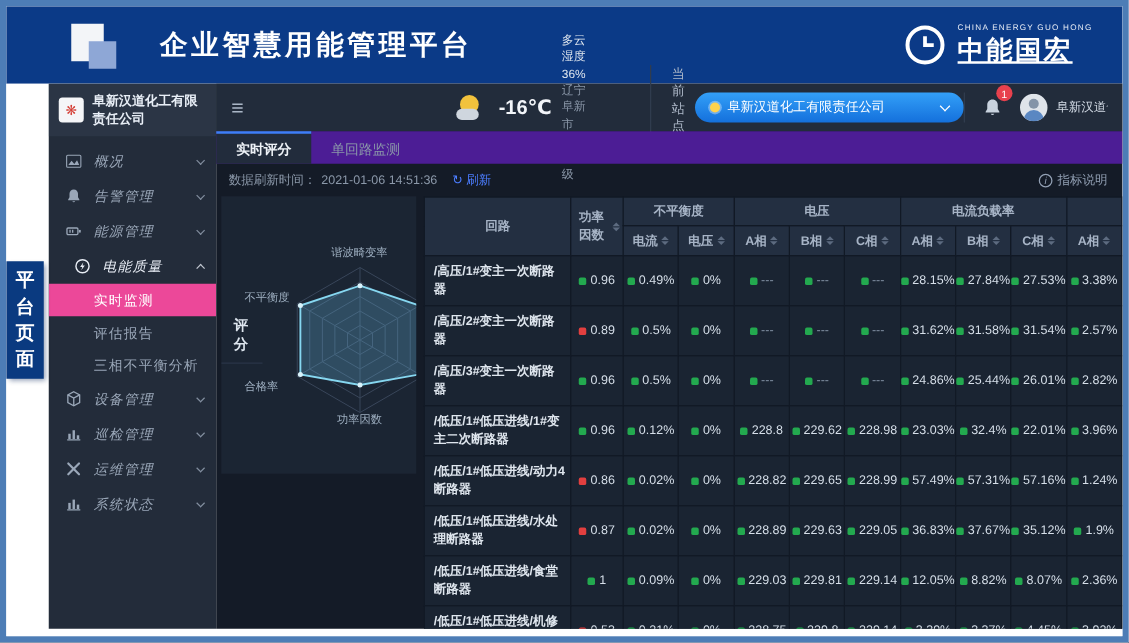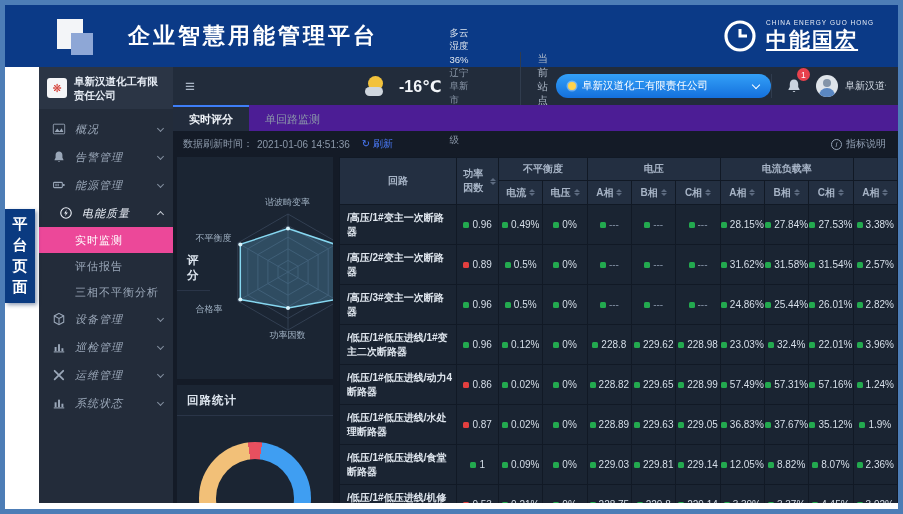--- a/index.html
+++ b/index.html
@@ -334,24 +334,20 @@
                 <span class="radar-label" style="bottom:28px;left:-14px">合格率</span>
                 <span class="radar-label" style="top:40px;left:-14px">不平衡度</span>
               </div>
             <div class="score-row">
               <span class="score-text">
                 <span>总评分:</span> <span>82</span>
               </span>
               <span class="score-badge">优秀</span>
             </div>
           </section>
-          <section class="panel stats-panel">
-            <div class="panel-title">回路统计</div>
-            <div class="donut" id="donutChart" style="background: conic-gradient(from -7.2deg, rgb(232, 80, 95) 0deg, rgb(232, 80, 95) 14.4deg, rgb(63, 158, 242) 14.4deg, rgb(63, 158, 242) 187.2deg, rgb(242, 192, 120) 187.2deg, rgb(242, 192, 120) 360deg);"></div>
-          </section>
         </div>
 
         <div class="table-wrap">
           <table id="circuitTable">
               <colgroup>
                 <col style="width:21%">
                 <col style="width:7.5%">
                 <col style="width:7.94%">
                 <col style="width:7.94%">
                 <col style="width:7.94%">

